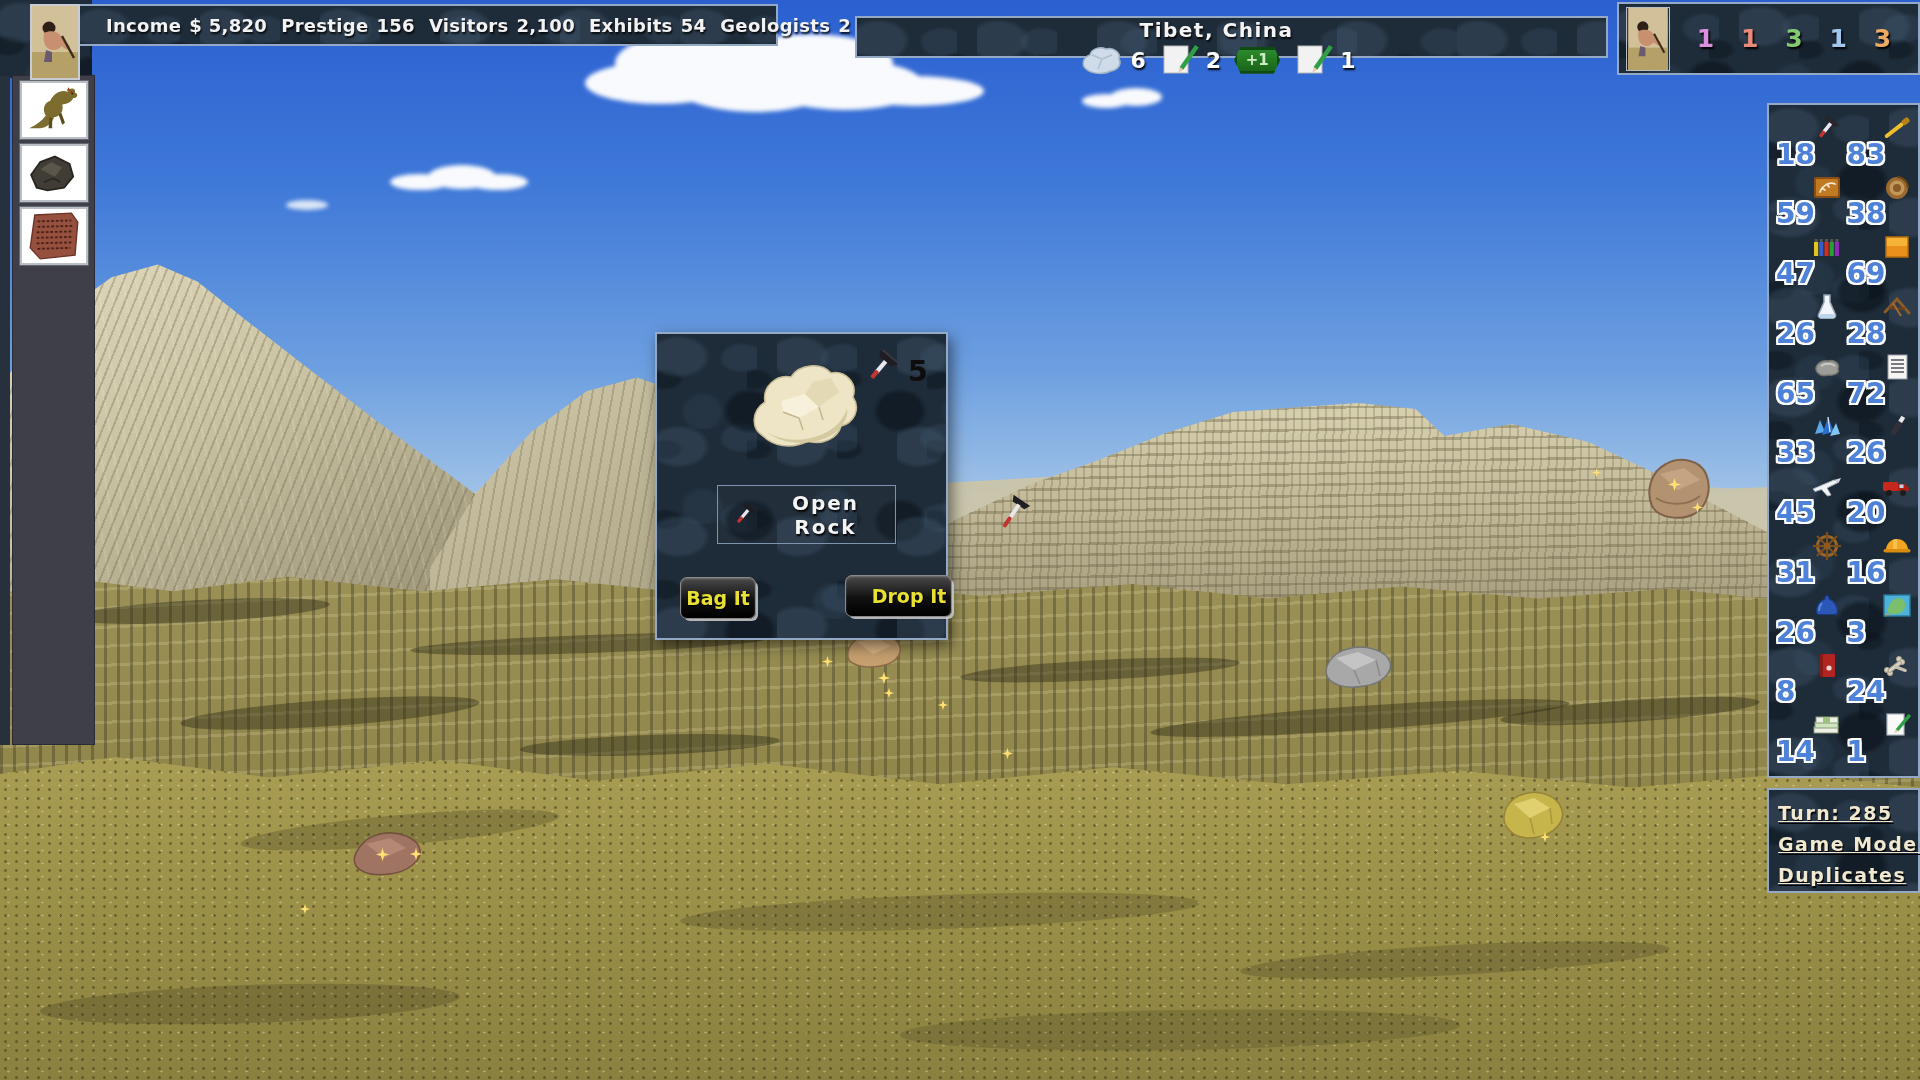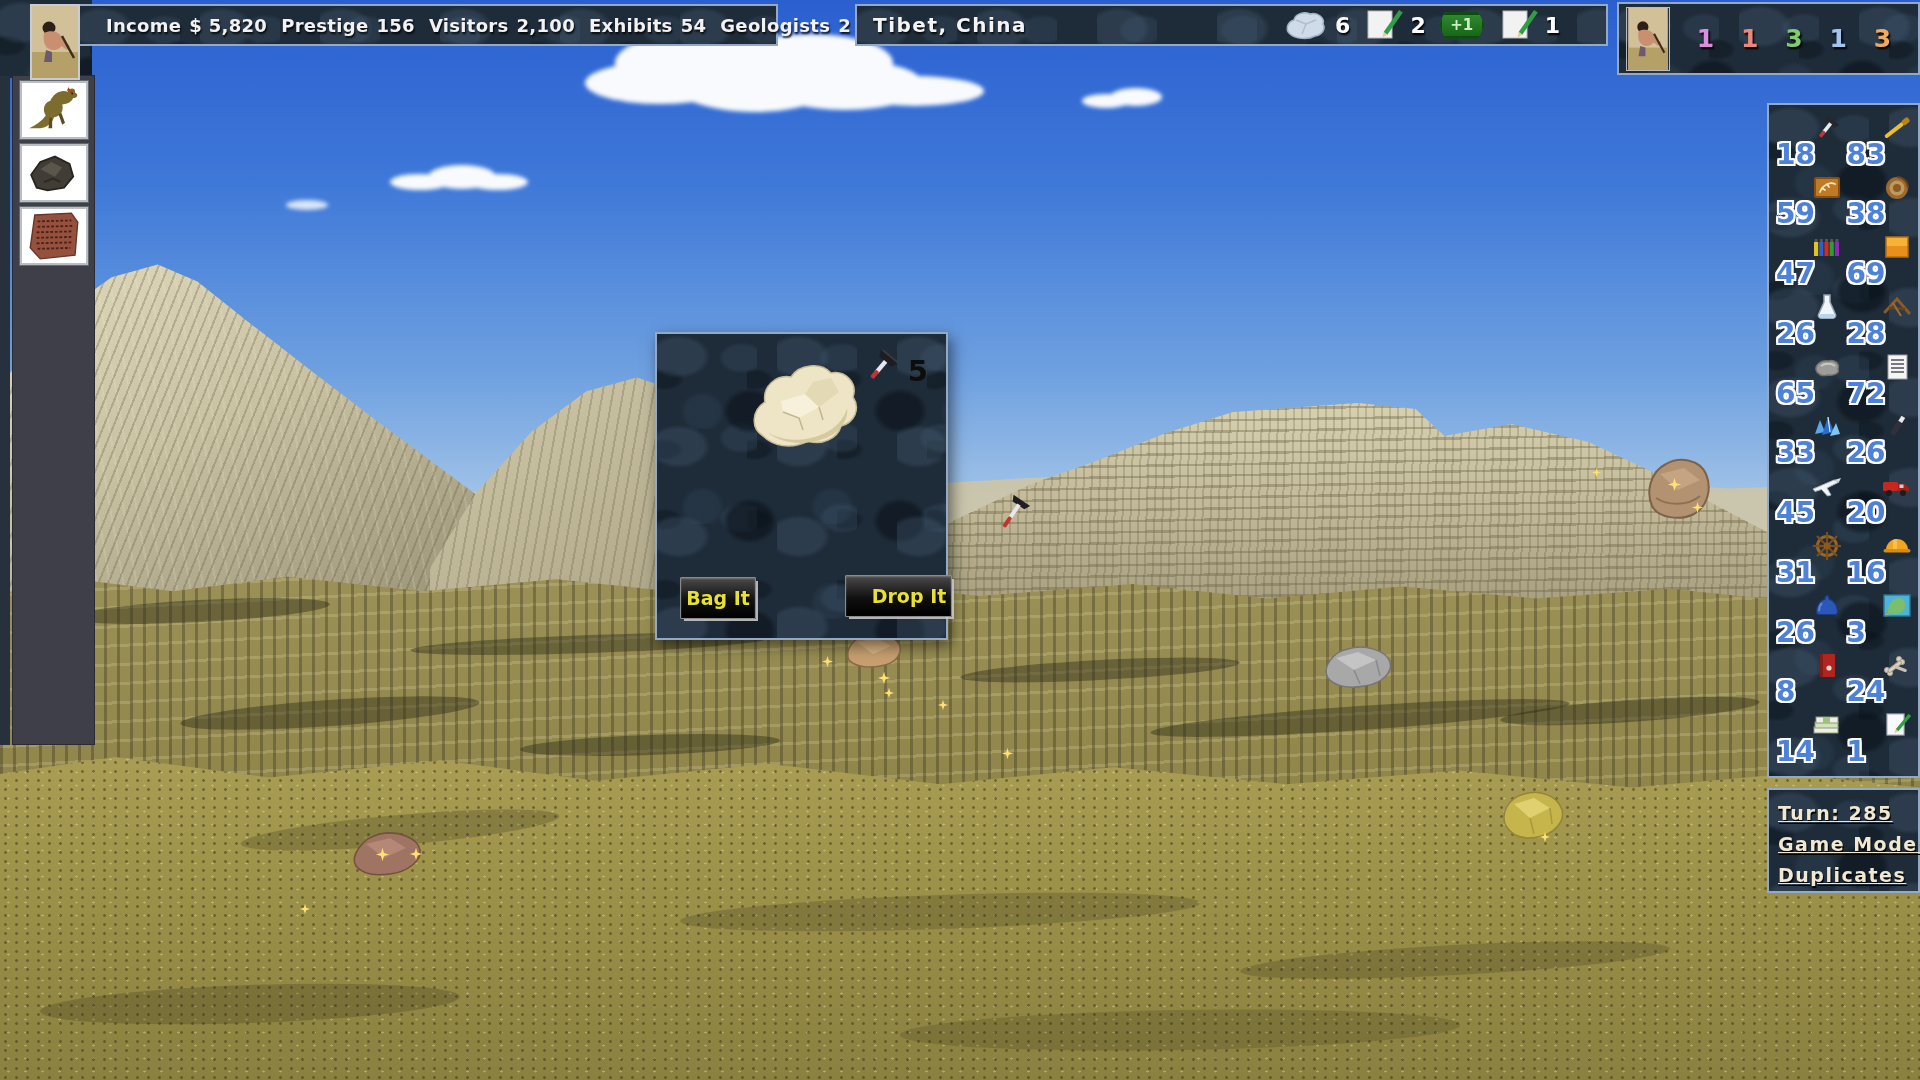--- a/index.html
+++ b/index.html
@@ -58,22 +58,22 @@
      background-size:120px 90px,150px 110px,100px 80px,130px 95px,90px 70px;}
   .corner-block{position:absolute;left:0;top:0;width:92px;height:78px;z-index:30;border:none;}
   .left-strip{position:absolute;left:0;top:76px;width:10px;height:669px;z-index:30;background:#27313e;}
   .avatar-box{position:absolute;left:30px;top:4px;width:46px;height:72px;z-index:31;
       border:2px solid #c8ccd2;box-sizing:content-box;cursor:pointer;}
   .stats-bar{position:absolute;left:78px;top:4px;width:700px;height:42px;z-index:30;
       display:flex;align-items:center;padding-left:26px;gap:14px;}
   .stat{display:flex;gap:8px;align-items:baseline;}
   .bar-text{font-weight:700;font-size:18px;color:#f2f2f2;letter-spacing:.3px;
       text-shadow:1px 2px 2px rgba(0,0,0,.85);white-space:nowrap;}
-  .loc-bar{position:absolute;left:855px;top:4px;width:753px;height:42px;z-index:30;
-      display:flex;align-items:center;justify-content:space-between;padding:0 46px 0 16px;}
+  .loc-bar{position:absolute;left:855px;top:16px;width:753px;height:42px;z-index:30;
+      display:flex;align-items:center;justify-content:space-between;padding:0 46px 0 16px;flex-direction:column;}
   .loc-text{font-weight:700;font-size:20px;letter-spacing:1.5px;color:#f4f4f4;
       text-shadow:1px 2px 2px rgba(0,0,0,.85);}
   .loc-counters{display:flex;align-items:center;gap:13px;}
   .counter{display:flex;align-items:center;gap:7px;cursor:pointer;}
   .counter-num{font-weight:700;font-size:22px;color:#fff;text-shadow:1px 2px 2px #000;}
   .badge{width:46px;height:27px;display:flex;align-items:center;justify-content:center;
       background:linear-gradient(#2f8f2f,#176017);
       clip-path:polygon(14% 0,86% 0,100% 50%,86% 100%,14% 100%,0 50%);
       box-shadow:inset 0 0 0 3px #0e4a12;}
   .badge span{font-weight:700;font-size:15px;color:#cdeec4;}
@@ -106,21 +106,21 @@
       box-shadow:4px 6px 14px rgba(0,0,0,.5);}
   .dlg-rock{position:absolute;left:86px;top:20px;width:122px;height:106px;}
   .dlg-hammer{position:absolute;right:44px;top:12px;width:44px;height:44px;}
   .dlg-hammer-count{position:absolute;right:18px;top:20px;font-weight:700;font-size:29px;color:#0d0d0d;}
   .open-rock{position:absolute;left:60px;top:151px;width:177px;height:57px;
       border:1px solid #7e93ad;display:flex;align-items:center;cursor:pointer;background:rgba(255,255,255,.02);}
   .open-rock svg{width:32px;height:32px;margin:0 6px 0 10px;}
   .open-rock-label{flex:1;text-align:center;font-weight:700;font-size:20px;color:#f4f4f4;
       letter-spacing:2px;text-shadow:1px 2px 2px #000;margin-right:10px;}
   .btn3d{position:absolute;background:linear-gradient(#4a4a4a,#101010 55%,#000);
-      border:1px solid #8a8a8a;border-radius:1px;cursor:pointer;
+      border:1px solid #8a8a8a;border-radius:7px;cursor:pointer;
       box-shadow:3px 3px 0 -1px rgba(205,205,205,.85),inset 0 1px 2px rgba(255,255,255,.25);
       display:flex;align-items:center;justify-content:center;}
   .btn3d span{font-weight:700;font-size:19px;color:#e8e032;text-shadow:1px 1px 1px #000;}
   .bag-btn{left:23px;top:243px;width:74px;height:40px;}
   .drop-btn{left:188px;top:241px;width:84px;height:40px;padding-left:21px;}
   
   .exit-rock{position:absolute;left:1778px;top:900px;width:136px;height:172px;z-index:30;cursor:pointer;}
   .exit-rock svg{position:absolute;inset:0;}
   .exit-label{position:absolute;inset:26px 10px 18px 10px;display:flex;flex-direction:column;
       align-items:center;justify-content:center;gap:2px;}
@@ -615,20 +615,30 @@
     </svg>
     <svg class="dlg-hammer" viewBox="0 0 48 48">
       <g transform="rotate(40 24 24)">
           <path d="M12 8 h24 l-3.6 7 h-16.8 Z" fill="#1e1e22"></path>
           <path d="M12 8 l3 -2 h18 l3 2 Z" fill="#3a3a40"></path>
           <rect x="21.6" y="14.5" width="4.8" height="16" fill="#e7e7ec"></rect>
           <rect x="21.6" y="28" width="4.8" height="10" rx="1.5" fill="#c23430"></rect>
         </g>
     </svg>
     <span class="dlg-hammer-count">5</span>
+    <div class="open-rock">
+      <svg viewBox="0 0 48 48">
+        <g transform="rotate(40 24 24)">
+            <path d="M12 8 h24 l-3.6 7 h-16.8 Z" fill="#1e1e22"></path>
+            <rect x="21.6" y="14.5" width="4.8" height="16" fill="#e7e7ec"></rect>
+            <rect x="21.6" y="28" width="4.8" height="10" rx="1.5" fill="#c23430"></rect>
+          </g>
+      </svg>
+      <span class="open-rock-label">Open Rock</span>
+    </div>
     <div class="btn3d bag-btn">
       <span>Bag It</span>
     </div>
     <div class="btn3d drop-btn">
       <span>Drop It</span>
     </div>
   </div>
 
 </div>
 

